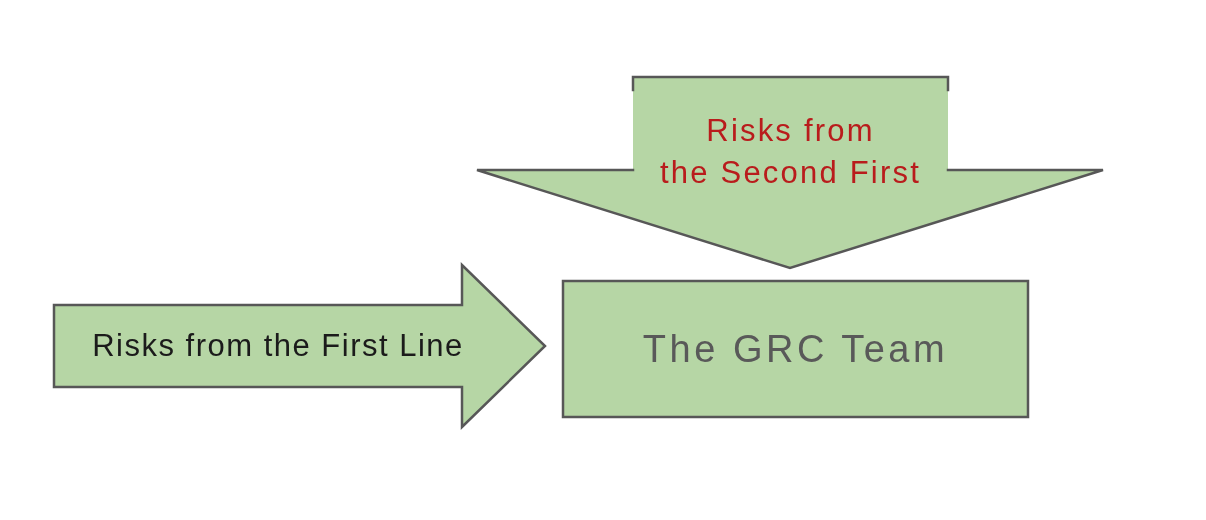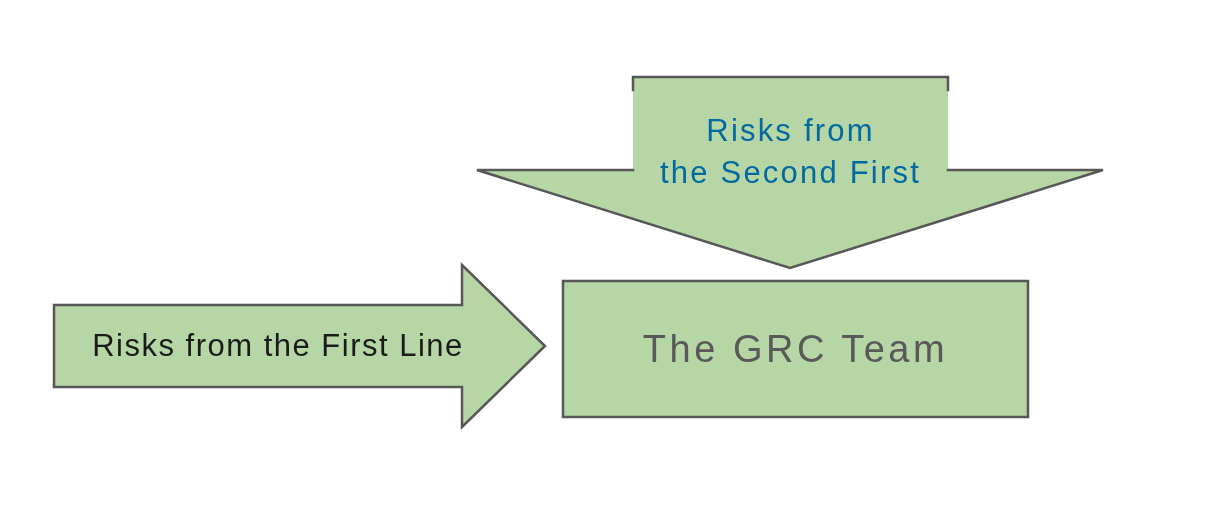--- a/index.html
+++ b/index.html
@@ -26,21 +26,21 @@
     pointer-events: none;
     white-space: nowrap;
   }
   .label-second-line {
     left: 633px;
     top: 110px;
     width: 315px;
     font-size: 31px;
     line-height: 42px;
     letter-spacing: 2.2px;
-    color: #0369a1;
+    color: #b91c1c;
   }
   .label-first-line {
     left: 54px;
     top: 329px;
     width: 448px;
     font-size: 31px;
     line-height: 34px;
     letter-spacing: 1.5px;
     color: #1b1b1b;
   }

